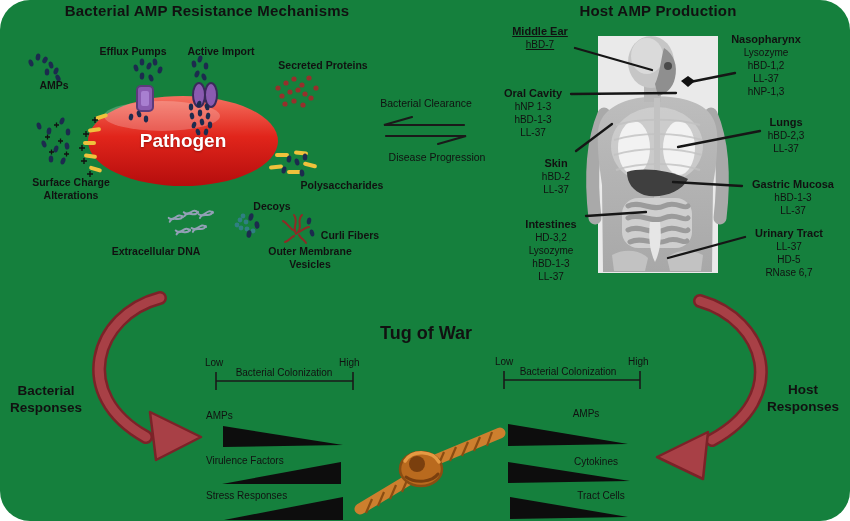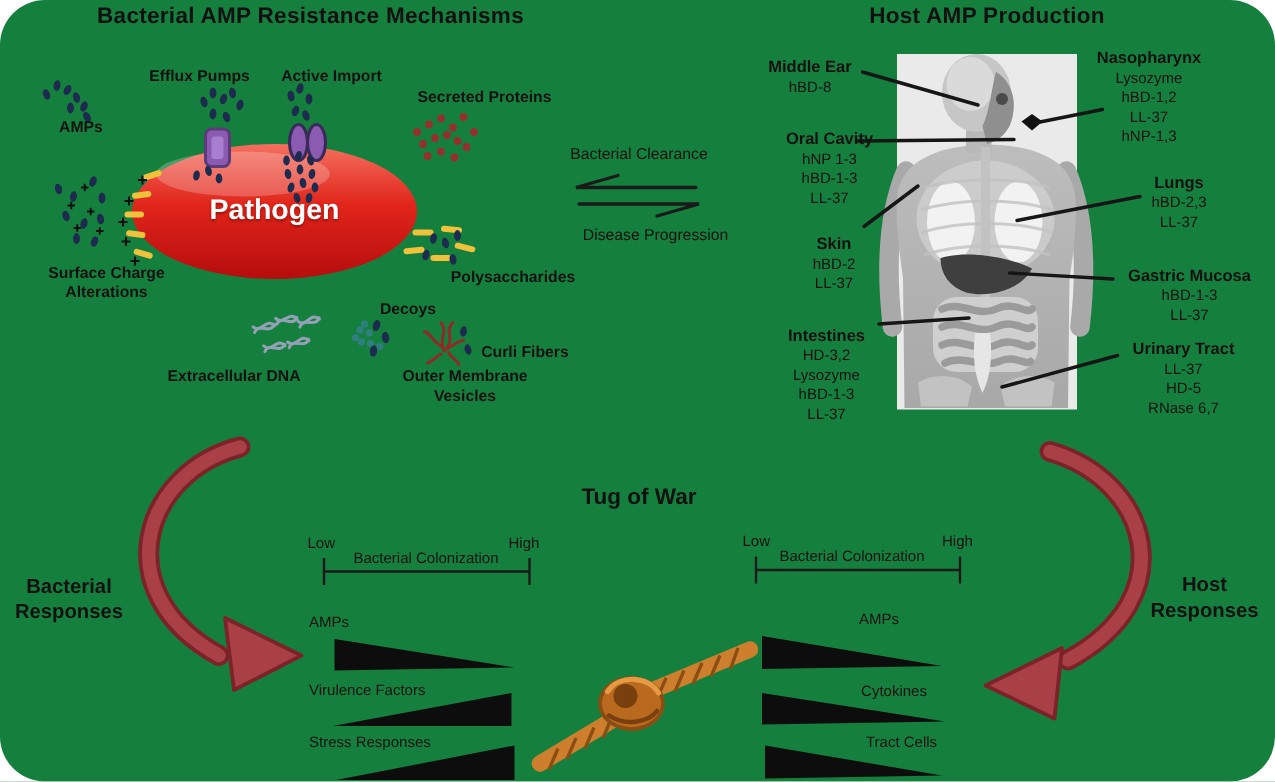--- a/index.html
+++ b/index.html
@@ -6,21 +6,21 @@
   .canvas{
     position:relative;width:850px;height:521px;background:#15803d;overflow:hidden;
     font-family:"Liberation Sans","DejaVu Sans",sans-serif;color:#111;border-radius:30px;
   }
   .abs{position:absolute;white-space:nowrap;}
   .ctr{position:absolute;transform:translateX(-50%);text-align:center;white-space:nowrap;}
   .panel-title{font-size:15px;font-weight:bold;letter-spacing:.2px;}
   .mech{font-size:10.5px;font-weight:bold;line-height:13px;}
   .flow{font-size:10.5px;line-height:12px;}
   .pathogen-text{font-size:19px;font-weight:bold;color:#ffffff;text-shadow:0 1px 2px rgba(90,0,0,.5);}
-  .tug-title{font-size:15px;font-weight:bold;}
+  .tug-title{font-size:18px;font-weight:bold;}
   .resp{font-size:13.5px;font-weight:bold;line-height:17px;text-align:center;}
   .site{text-align:center;}
   .site .nm{font-size:11px;font-weight:bold;line-height:13px;}
   .site .it{font-size:10px;line-height:13px;}
   .axis-lab{font-size:10px;}
   .row-lab{font-size:10px;}
   svg{position:absolute;left:0;top:0;}
 </style>
 </head>
 <body>
@@ -351,32 +351,32 @@
   <div class="ctr mech" style="left:156px;top:245px;">Extracellular DNA</div>
   <div class="ctr mech" style="left:269px;top:245px;margin-left:41px;">
     <div>Outer Membrane</div>
     <div>Vesicles</div>
   </div>
 
   <div class="ctr flow" style="left:426px;top:97px;">Bacterial Clearance</div>
   <div class="ctr flow" style="left:437px;top:151px;">Disease Progression</div>
   <div class="ctr tug-title" style="left:426px;top:323px;">Tug of War</div>
 
-  <div class="ctr site" style="left:540px;top:39px;">
+  <div class="ctr site" style="left:540px;top:25px;text-decoration:underline;">
     <div class="nm">Middle Ear</div>
-    <div class="it">hBD-8</div>
+    <div class="it">hBD-7</div>
   </div>
   <div class="ctr site" style="left:766px;top:33px;">
     <div class="nm">Nasopharynx</div>
     <div class="it">Lysozyme</div>
     <div class="it">hBD-1,2</div>
     <div class="it">LL-37</div>
     <div class="it">hNP-1,3</div>
   </div>
-  <div class="ctr site" style="left:533px;top:87px;margin-left:20px;">
+  <div class="ctr site" style="left:533px;top:87px;">
     <div class="nm">Oral Cavity</div>
     <div class="it">hNP 1-3</div>
     <div class="it">hBD-1-3</div>
     <div class="it">LL-37</div>
   </div>
   <div class="ctr site" style="left:786px;top:116px;">
     <div class="nm">Lungs</div>
     <div class="it">hBD-2,3</div>
     <div class="it">LL-37</div>
   </div>

